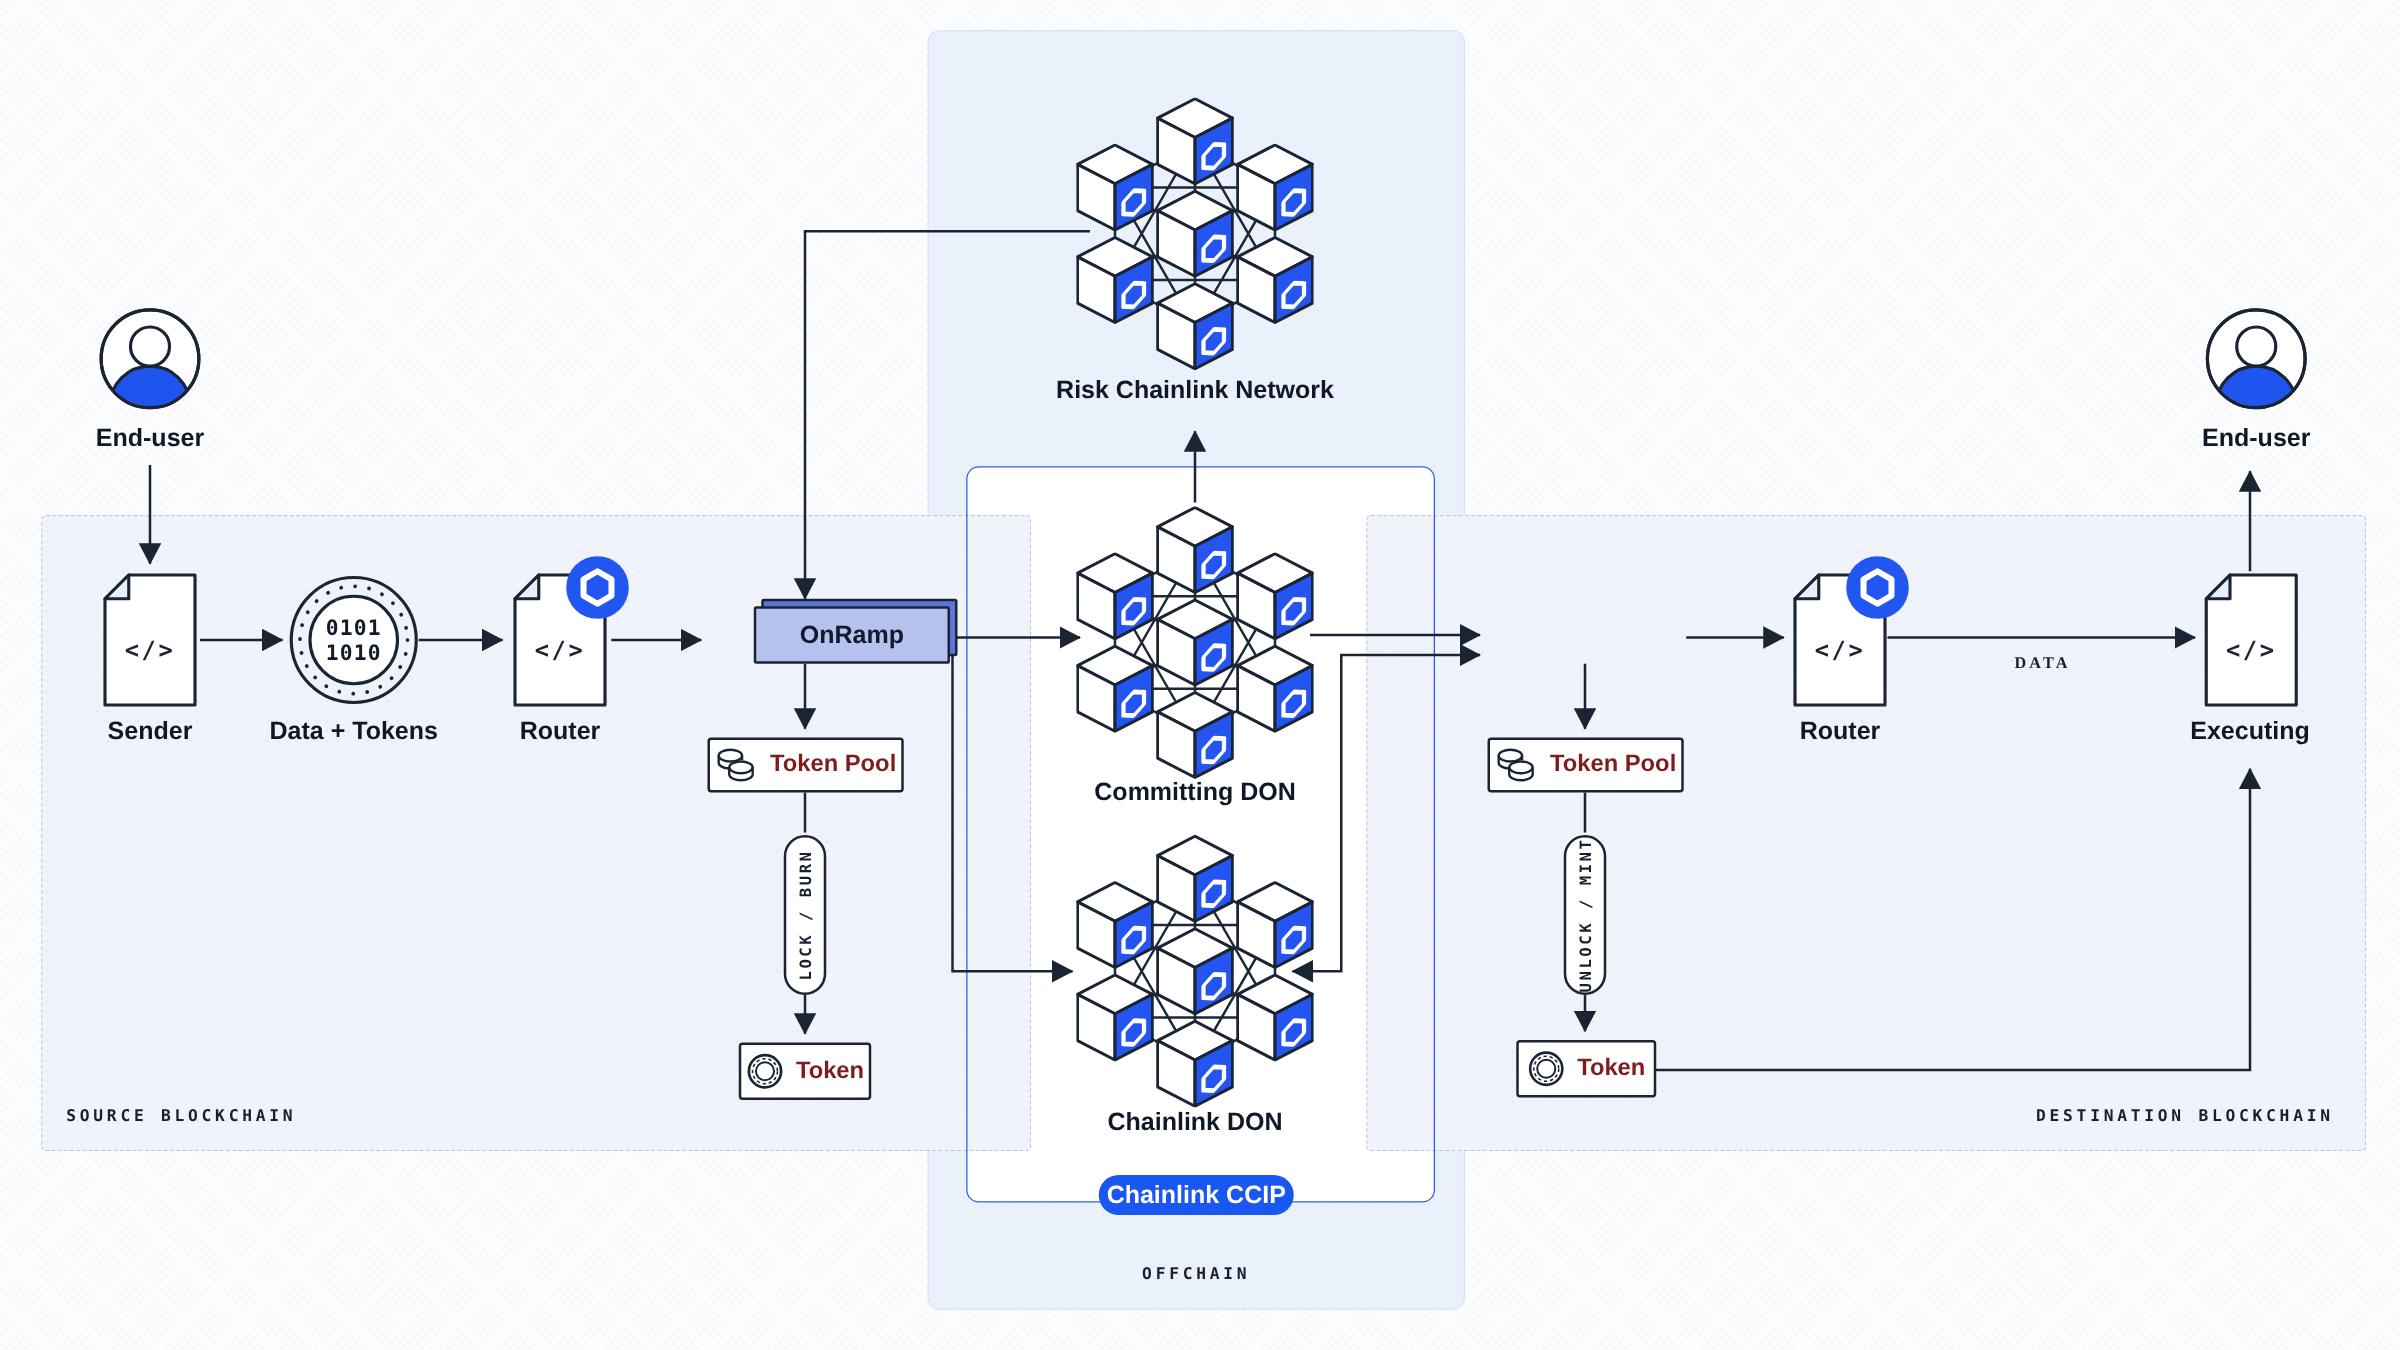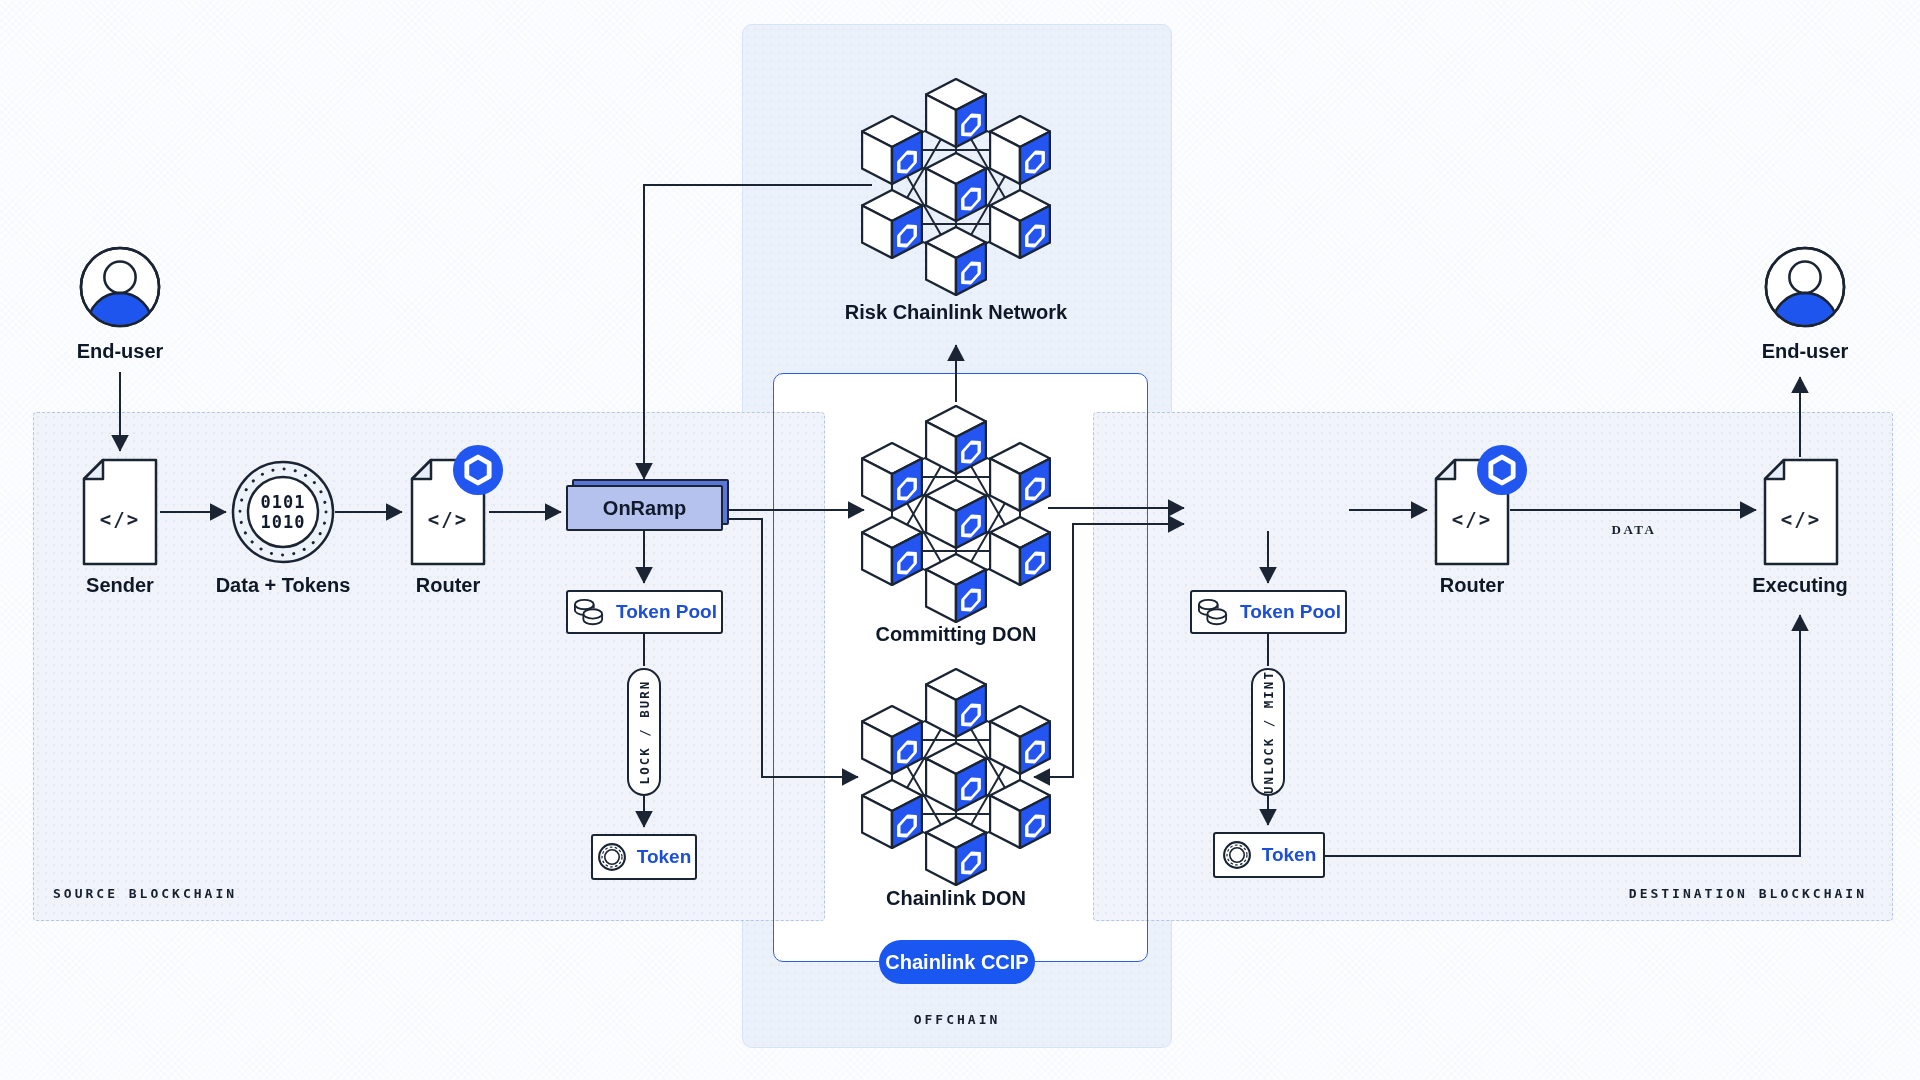--- a/index.html
+++ b/index.html
@@ -29,33 +29,33 @@
   .panel-lbl { position:absolute; font-family:"DejaVu Sans Mono",monospace; font-weight:700; font-size:13px; letter-spacing:3px; color:#16202e; z-index:6; white-space:nowrap; }
   .offchain-lbl { left:957px; top:1012px; transform:translateX(-50%); }
   .src-lbl { left:53px; top:886px; }
   .dst-lbl { right:53px; top:886px; }
 
   .edges { position:absolute; left:0; top:0; z-index:5; pointer-events:none; }
 
   .node { position:absolute; z-index:6; }
   .node-lbl { position:absolute; z-index:6; transform:translateX(-50%); font-size:20px; font-weight:600; color:#0e1827; white-space:nowrap; }
 
-  .ramp { position:absolute; width:163px; height:52px; z-index:6; }
+  .ramp { position:absolute; width:163px; height:52px; z-index:6;margin-left:37px; }
   .ramp .shadow { position:absolute; right:0; top:0; width:157px; height:46px; background:#5b76da; border:2px solid #1a2433; border-radius:2px; box-sizing:border-box; }
   .ramp .main { position:absolute; left:0; bottom:0; width:157px; height:46px; background:#b5c2ee; border:2px solid #1a2433; border-radius:2px; box-sizing:border-box;
     display:flex; align-items:center; justify-content:center; font-size:20px; font-weight:600; color:#101a2c; }
 
   .wbox { position:absolute; z-index:6; background:#fff; border:2px solid #1a2433; border-radius:3px; box-sizing:border-box;
-    display:flex; align-items:center; justify-content:center; gap:10px; font-size:19px; font-weight:600; color:#1d4ed8; }
+    display:flex; align-items:center; justify-content:center; gap:10px; font-size:19px; font-weight:600; color:#7f1d1d; }
 
   .pill { position:absolute; z-index:6; width:34px; height:128px; background:#fff; border:2px solid #1a2433; border-radius:18px; box-sizing:border-box; }
   .pill span { position:absolute; left:50%; top:50%; transform:translate(-50%,-50%) rotate(-90deg);
     font-family:"DejaVu Sans Mono",monospace; font-weight:700; font-size:12.5px; letter-spacing:2px; white-space:nowrap; color:#16202e; }
 
-  .ccip-pill { position:absolute; left:879px; top:940px; width:156px; height:44px; z-index:8;
+  .ccip-pill { position:absolute; left:879px; top:940px; width:156px; height:32px; z-index:8;
     background:#1a56f0; border-radius:22px; display:flex; align-items:center; justify-content:center;
     color:#fff; font-size:20px; font-weight:600; }
 
   .data-lbl { position:absolute; left:1634px; top:522px; transform:translateX(-50%); z-index:6;
     font-family:Liberation Serif, serif; font-weight:700; font-size:13px; letter-spacing:2.5px; color:#16202e; }
 
   svg text.code { font-family:"DejaVu Sans Mono",monospace; font-size:19px; font-weight:600; letter-spacing:2px; fill:#1a2433; }
   svg text.bits { font-family:"DejaVu Sans Mono",monospace; font-size:17px; font-weight:700; letter-spacing:1px; fill:#111b29; }
 </style>
 </head>

